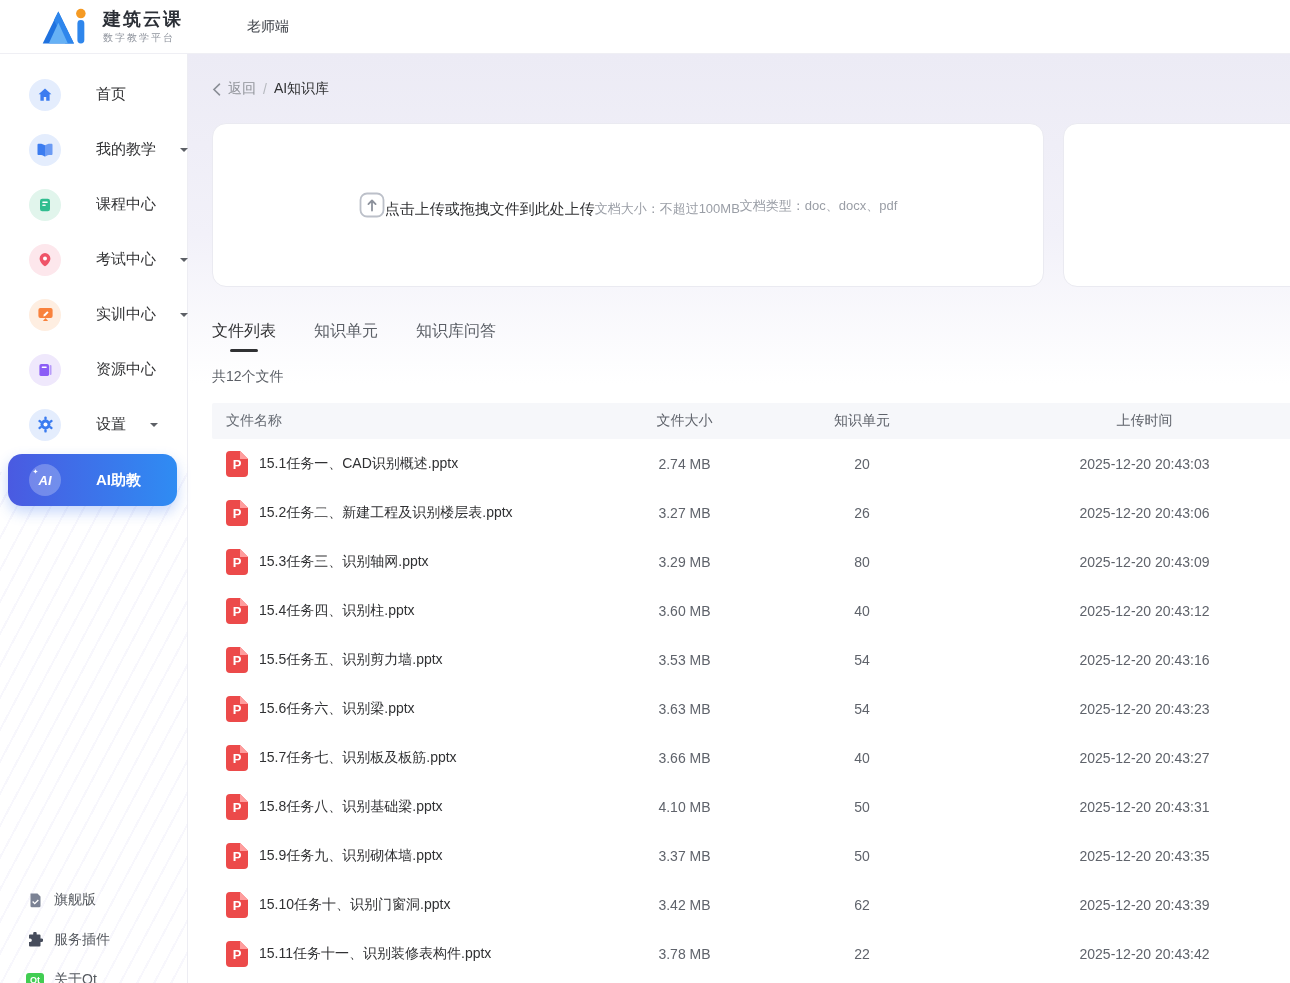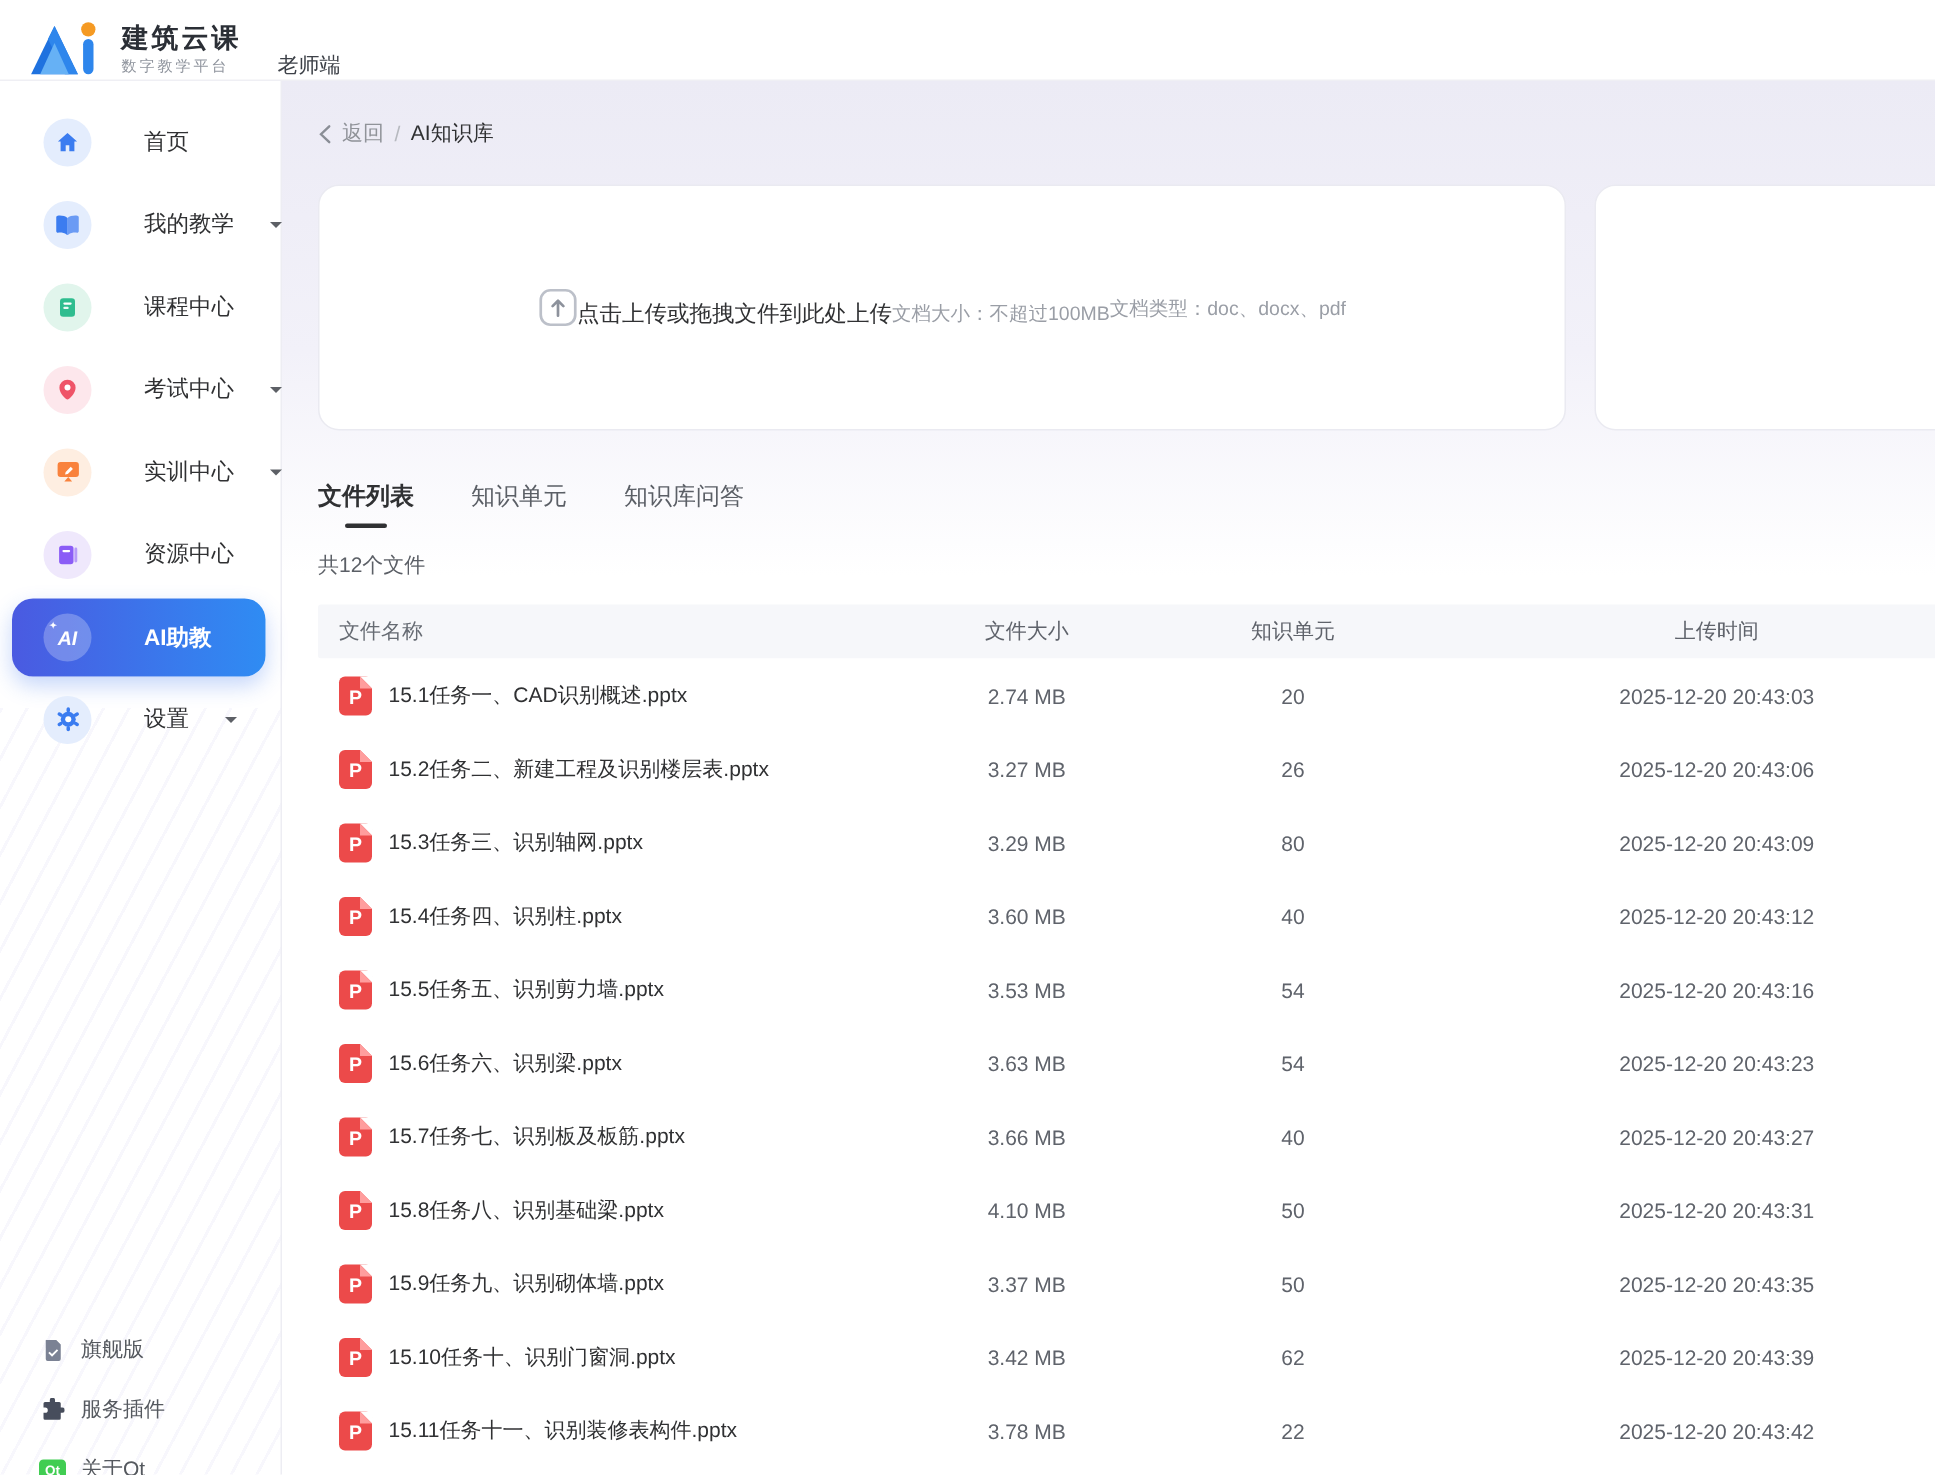--- a/index.html
+++ b/index.html
@@ -1,21 +1,21 @@
 <!DOCTYPE html>
 <html style="--accent-start: #4a5ae1; --accent-end: #2f8cf3; --ppt-red: #ec4a4a; --qt-green: #41cd52; --tab-underline: #303133;"><head>
 <meta charset="utf-8">
 <style>
   * { margin:0; padding:0; box-sizing:border-box; }
   html,body { width:1290px; height:983px; overflow:hidden; background:#fff;
     font-family:"Liberation Sans","DejaVu Sans",sans-serif; }
 
   
   .top-header { position:absolute; left:0; top:0; width:1290px; height:54px; background:#fff;
-    border-bottom:1px solid #efeff4; display:flex; align-items:flex-end; padding-left:19px; z-index:30; }
+    border-bottom:1px solid #efeff4; display:flex; align-items:center; padding-left:41px; z-index:30;gap:40px; }
   .brand { display:flex; align-items:center; gap:10px; }
   .brand-text .brand-name { font-size:18px; font-weight:700; color:#2b2f36; letter-spacing:2px; line-height:20px; }
   .brand-text .brand-sub { font-size:10px; color:#90959e; letter-spacing:2px; margin-top:2px; }
   .role { margin-left:24px; font-size:14px; color:#3d4148; }
 
   
   .sidebar { position:absolute; left:0; top:54px; width:188px; height:929px; background:#fff;
     border-right:1px solid #ededf3; z-index:20; }
   .sidebar::before { content:""; position:absolute; left:0; right:0; top:45%; bottom:0;
     background:repeating-linear-gradient(118deg, rgba(110,100,205,0.05) 0 2px, transparent 2px 15px);
@@ -53,21 +53,21 @@
   .cards { display:flex; gap:19px; margin:24px 0 0 24px; width:max-content; }
   .upload-card { width:832px; height:164px; background:#fff; border:1px solid #eaeaf1; border-radius:14px;
     display:flex; flex-direction:row; align-items:center; justify-content:center; cursor:pointer; flex:none; }
   .up-title { font-size:15px; color:#303133; margin-top:9px; }
   .up-hint { font-size:13px; color:#9a9ea6; margin-top:7px; line-height:16px;text-align:center; }
   .up-hint + .up-hint { margin-top:2px; }
   .side-card { width:360px; height:164px; background:#fff; border:1px solid #eaeaf1; border-radius:14px; flex:none; }
 
   .tabs { display:flex; gap:38px; margin:34px 0 0 24px; }
   .tab { font-size:16px; color:#5b5f66; cursor:pointer; }
-  .tab.active { color:#303133; font-weight:700; }
+  .tab.active { color:#303133; font-weight:400; }
   .tab.active::after { content:""; display:block; width:28px; height:3px; border-radius:2px;
     background:var(--tab-underline,#303133); margin:7px auto 0; }
   .summary { margin:14px 0 0 24px; font-size:14px; color:#5b5f66; line-height:20px; }
 
   .file-table { width:1110px; margin:17px 0 0 24px; }
   .t-head { display:flex; height:36px; align-items:center; background:#f6f7fa; border-radius:2px;
     font-size:14px; color:#666b73; }
   .t-row { display:flex; height:49px; align-items:center; background:#fff; font-size:14px; cursor:pointer; }
   .col-name  { width:400px; padding-left:14px; display:flex; align-items:center; gap:11px; }
   .col-size  { width:145px; text-align:center; color:#5f636b; }
@@ -158,26 +158,20 @@
       <div class="side-item">
         <span class="bubble" style="background:#efe8fc;color:#8b5cf6">
           <svg width="16" height="16" viewBox="0 0 16 16">
             <rect x="2.4" y="1.9" width="9.6" height="12.2" rx="1.9" fill="currentColor"></rect>
             <rect x="12.6" y="3" width="1.9" height="10" rx="0.95" fill="currentColor" opacity=".55"></rect>
             <rect x="4.6" y="4.6" width="5.2" height="1.5" rx="0.75" fill="#fff"></rect>
           </svg>
         </span>
         <span class="side-label">资源中心</span>
       </div>
-      <div class="side-item active">
-        <span class="bubble" style="background:rgba(255,255,255,0.25);color:#ffffff">
-          <b class="ai-g"><i class="spark">✦</i>AI</b>
-        </span>
-        <span class="side-label">AI助教</span>
-      </div>
       <div class="side-item">
         <span class="bubble" style="background:#e4edfd;color:#3b7cf0">
           <svg width="17" height="17" viewBox="0 0 16 16">
             <g fill="currentColor">
               <rect x="6.9" y="0.4" width="2.2" height="3.4" rx="1.1"></rect>
               <rect x="6.9" y="12.2" width="2.2" height="3.4" rx="1.1"></rect>
               <g transform="rotate(60 8 8)">
                 <rect x="6.9" y="0.4" width="2.2" height="3.4" rx="1.1"></rect>
                 <rect x="6.9" y="12.2" width="2.2" height="3.4" rx="1.1"></rect>
               </g>
@@ -186,20 +180,26 @@
                 <rect x="6.9" y="12.2" width="2.2" height="3.4" rx="1.1"></rect>
               </g>
               <circle cx="8" cy="8" r="4.7"></circle>
             </g>
             <circle cx="8" cy="8" r="1.9" fill="#fff"></circle>
           </svg>
         </span>
         <span class="side-label">设置</span>
         <span class="caret"></span>
       </div>
+      <div class="side-item active">
+        <span class="bubble" style="background:rgba(255,255,255,0.25);color:#ffffff">
+          <b class="ai-g"><i class="spark">✦</i>AI</b>
+        </span>
+        <span class="side-label">AI助教</span>
+      </div>
     </nav>
   <div class="side-footer">
       <div class="f-item">
         <span class="f-icon">
           <svg width="15" height="16" viewBox="0 0 14 16">
             <path fill="#7b московs"></path>
             <path fill="#7b8294" d="M2 1.4h7l3 3V14a1.3 1.3 0 0 1-1.3 1.3H3.3A1.3 1.3 0 0 1 2 14z"></path>
             <path fill="#fff" d="M4.6 9.1l1.6 1.6 3.2-3.2.9.9-4.1 4.1-2.5-2.5z"></path>
           </svg>
         </span>

